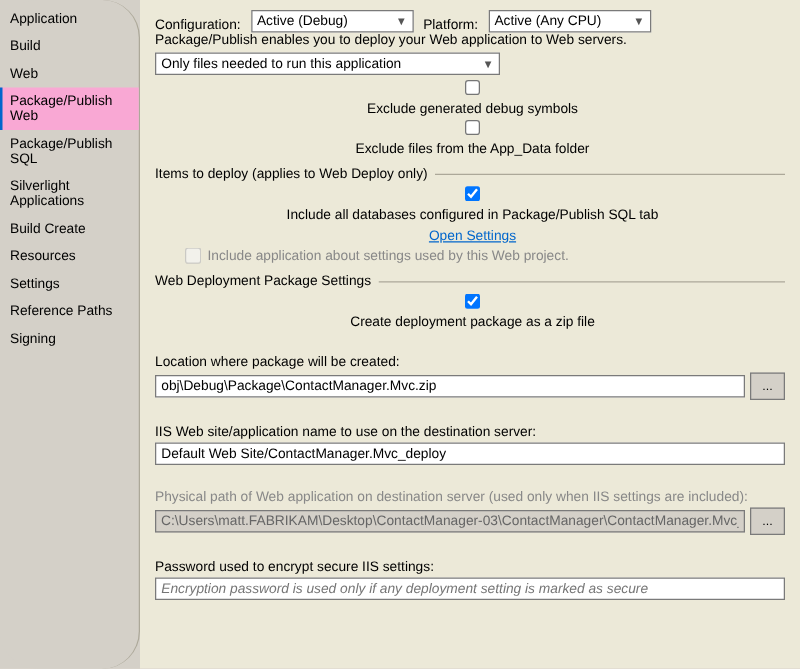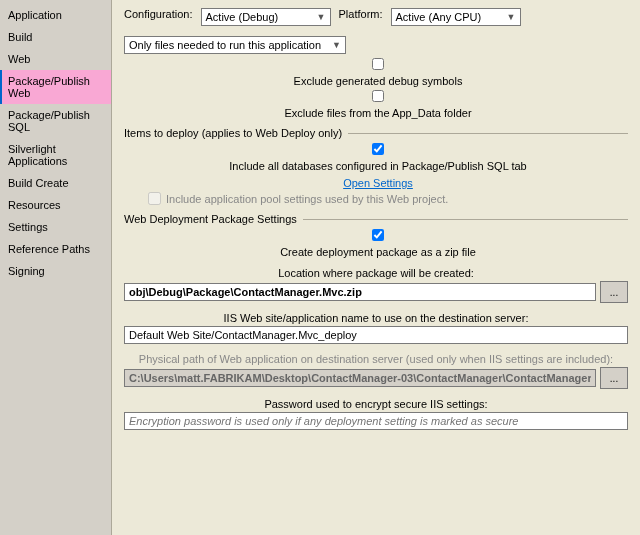--- a/index.html
+++ b/index.html
@@ -17,43 +17,43 @@
       width: 640px;
       height: 535px;
       background: #d4d0c8;
     }
     .sidebar {
       width: 112px;
       background: #d4d0c8;
       border-right: 1px solid #aca899;
       padding: 4px 0;
       flex-shrink: 0;
+      border-radius: 30px;
     }
     .sidebar-item {
       padding: 5px 8px;
       cursor: pointer;
       color: #000;
       font-size: 11px;
     }
     .sidebar-item.active {
       background: #f9a8d4;
       border-left: 2px solid #0066cc;
       padding-left: 6px;
     }
     .content-area {
       flex: 1;
       background: #ece9d8;
       padding: 8px 12px;
       overflow-y: auto;
     }
     .config-row {
       display: flex;
-      align-items: flex-start;
+      align-items: flex-end;
       gap: 8px;
-      margin-bottom: 10px;
       flex-wrap: wrap;
     }
     .config-label {
       font-size: 11px;
     }
     .dropdown {
       background: #fff;
       border: 1px solid #7a7a7a;
       padding: 2px 4px;
       font-size: 11px;
@@ -95,21 +95,21 @@
       background: #aca899;
     }
     .dropdown-wide {
       background: #fff;
       border: 1px solid #7a7a7a;
       padding: 2px 4px;
       font-size: 11px;
       display: flex;
       align-items: center;
       cursor: pointer;
-      width: 222px;
+      width: 276px;
       margin-bottom: 4px;
     }
     .checkbox-row {
       display: flex;
       align-items: center;
       gap: 5px;
       margin-bottom: 3px;
       padding-left: 4px;
       flex-direction: column;
     }
@@ -143,38 +143,36 @@
       color: #666;
     }
     .input-with-btn {
       display: flex;
       align-items: center;
       gap: 4px;
       margin-bottom: 6px;
     }
     .input-with-btn .text-input {
       flex: 1;
-      font-weight: bold;
     }
     .browse-btn {
       width: 28px;
       height: 22px;
       background: #d4d0c8;
       border: 1px solid #7a7a7a;
       font-size: 10px;
       cursor: pointer;
       display: flex;
       align-items: center;
       justify-content: center;
     }
     .field-label {
       font-size: 11px;
       margin-bottom: 2px;
-      margin-top: 9px;
-      text-align: center;
+      margin-top: 20px;
     }
     .field-label.disabled {
       color: #888;
     }
   </style>
 </head>
 <body>
 
 <div class="main-container">
 
@@ -200,20 +198,21 @@
         <span>Active (Debug)</span>
         <span class="dropdown-arrow">▼</span>
       </div>
       <span class="config-label">Platform:</span>
       <div class="dropdown" style="width:130px;">
         <span>Active (Any CPU)</span>
         <span class="dropdown-arrow">▼</span>
       </div>
     </div>
 
+    <div class="info-text">Package/Publish enables you to deploy your Web application to Web servers.</div>
 
     <div class="items-section">
       <div class="dropdown-wide">
         <span>Only files needed to run this application</span>
         <span class="dropdown-arrow">▼</span>
       </div>
       <div class="checkbox-row">
         <input type="checkbox" style="">
         <span class="checkbox-label">Exclude generated debug symbols</span>
       </div>
@@ -228,21 +227,21 @@
         <span class="section-title-text">Items to deploy (applies to Web Deploy only)</span>
         <div class="section-title-line"></div>
       </div>
       <div class="checkbox-row">
         <input type="checkbox" checked="" style="">
         <span class="checkbox-label">Include all databases configured in Package/Publish SQL tab</span>
         <a class="link-text">Open Settings</a>
       </div>
       <div class="sub-checkbox-row">
         <input type="checkbox" disabled="" style="">
-        <span class="checkbox-label disabled">Include application pool settings used by this Web project.</span>
+        <span class="checkbox-label disabled">Include application about settings used by this Web project.</span>
       </div>
     </div>
 
     <div class="items-section">
       <div class="section-title-row">
         <span class="section-title-text">Web Deployment Package Settings</span>
         <div class="section-title-line"></div>
       </div>
       <div class="checkbox-row">
         <input type="checkbox" checked="" style="">

